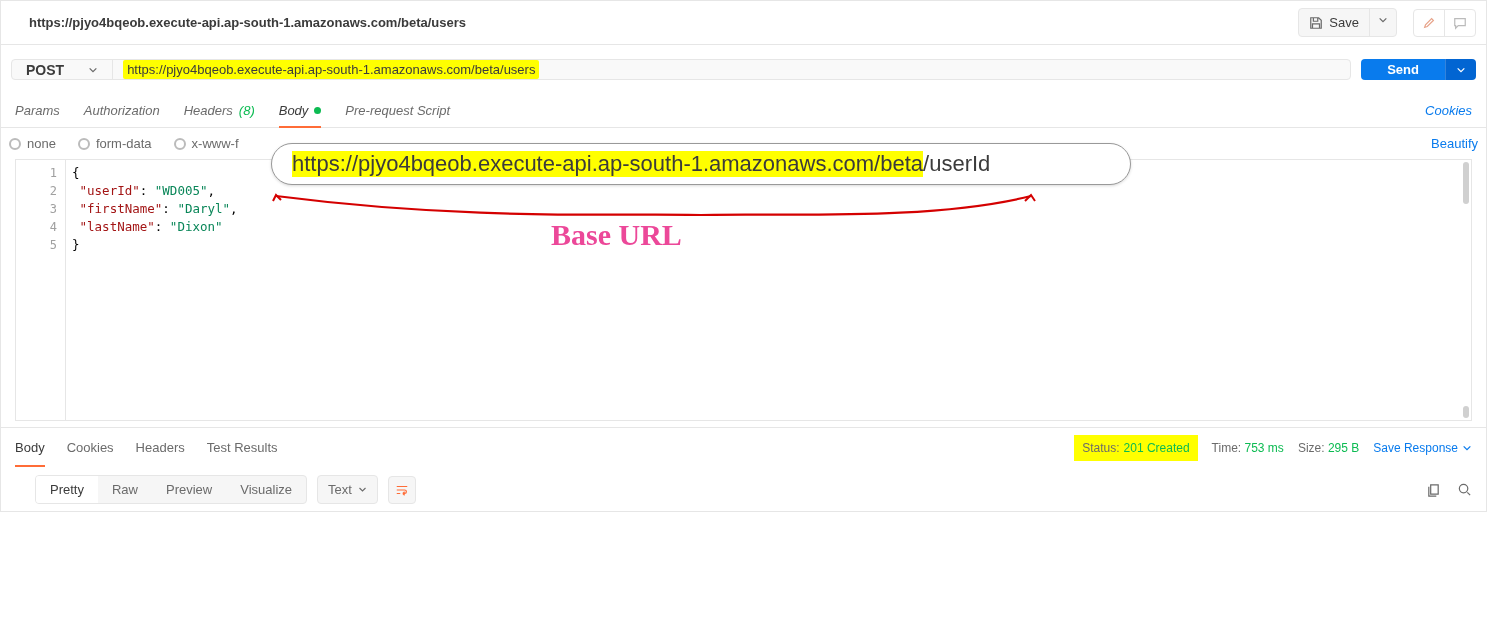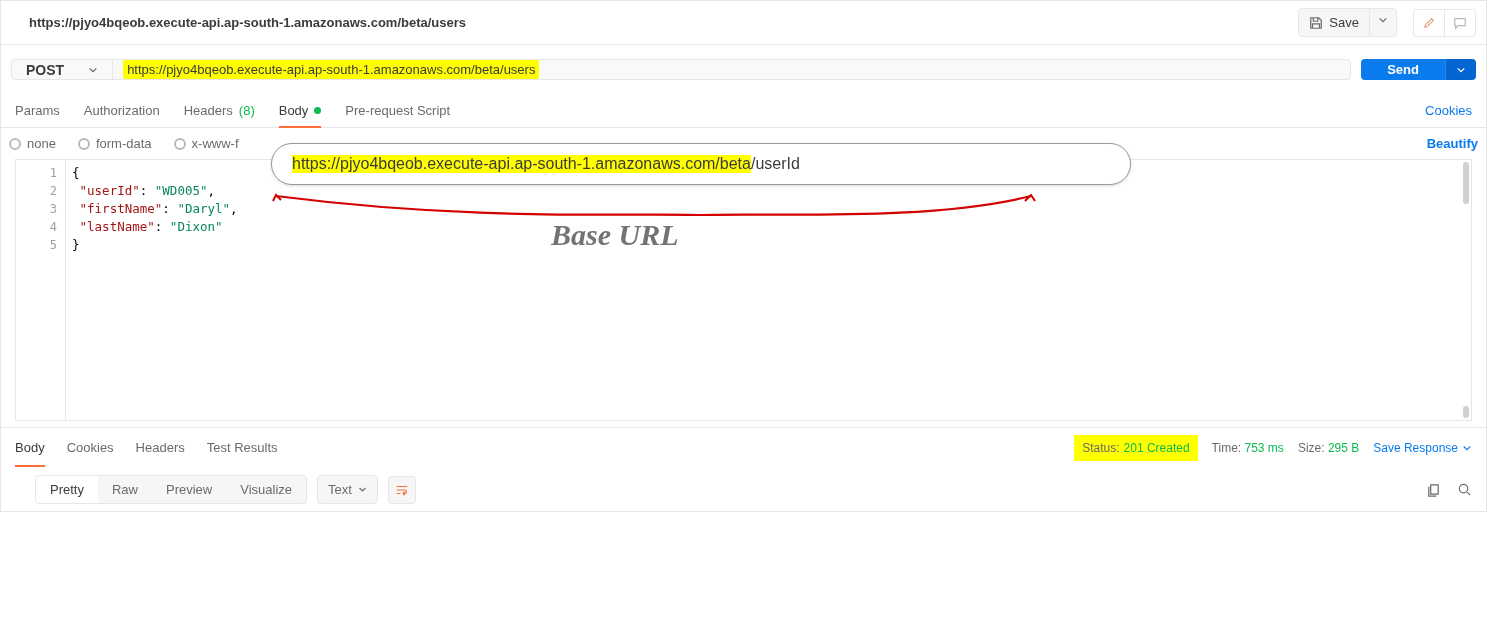--- a/index.html
+++ b/index.html
@@ -34,35 +34,35 @@
   .request-row { display:flex; align-items:stretch; padding:14px 10px 14px 10px; gap:10px; }
   .request-bar { flex:1; display:flex; align-items:stretch; border:1px solid var(--border); border-radius:4px; background:#f9f9f9; overflow:hidden; }
   .method-select { display:flex; align-items:center; gap:24px; padding:0 14px; font-weight:600; color:#3b3b3b; border-right:1px solid var(--border); cursor:pointer; font-size:14px; }
   .url-input { flex:1; display:flex; align-items:center; padding:0 10px; position:relative; }
   .url-text { background:var(--highlight); padding:2px 4px; border-radius:2px; font-size:13px; }
   .send-split { display:flex; border-radius:4px; overflow:hidden; }
   .send-btn { background:var(--blue); color:#fff; font-weight:600; padding:0 26px; display:flex; align-items:center; cursor:pointer; }
   .send-caret { background:var(--darkblue); color:#fff; padding:0 10px; display:flex; align-items:center; border-left:1px solid rgba(255,255,255,.2); cursor:pointer; }
 
   
-  .req-tabs { display:flex; align-items:center; justify-content:space-between; padding:0 14px 0 14px; border-bottom:1px solid var(--border); height:34px; position:relative; }
+  .req-tabs { display:flex; align-items:center; justify-content:space-between; padding:0 14px 0 14px; border-bottom:1px solid var(--border); height:34px; position:relative;font-style:italic; }
   .tabs-left { display:flex; gap:24px; align-items:center; height:100%; }
   .tab { color:var(--muted); cursor:pointer; display:flex; align-items:center; gap:6px; height:100%; position:relative; }
   .tab.active { color:var(--text); }
   .tab.active::after { content:""; position:absolute; left:0; right:0; bottom:-1px; height:2px; background:var(--orange); }
   .tab .count { color:var(--green); }
   .dot-green { width:7px; height:7px; border-radius:50%; background:var(--green); display:inline-block; }
   .cookies-link { color:var(--blue); cursor:pointer; font-weight:500; }
 
   
   .body-types { display:flex; align-items:center; justify-content:space-between; padding:8px 8px; font-size:13px; }
   .bt-left { display:flex; align-items:center; gap:22px; }
   .radio { display:flex; align-items:center; gap:6px; color:var(--muted); cursor:pointer; }
   .radio-circle { width:12px; height:12px; border:2px solid #bbb; border-radius:50%; }
-  .beautify { color:var(--blue); cursor:pointer; font-weight:700;margin-left:32px; }
+  .beautify { color:var(--blue); cursor:pointer; font-weight:400;margin-left:32px; }
 
   
   .editor-wrap { display:flex; border:1px solid var(--border); margin:0 14px; height:262px; position:relative; }
   .gutter { width:50px; background:#fff; border-right:1px solid var(--border); text-align:right; color:#a0a0a0; padding:4px 8px; font-family: Menlo, Consolas, monospace; font-size:12px; line-height:18px; user-select:none; }
   .code { flex:1; padding:4px 6px; font-family: Menlo, Consolas, monospace; font-size:12.5px; line-height:18px; white-space:pre; position:relative; }
   .tok-key { color:#a31515; }
   .tok-str { color:#098658; }
   .tok-punct { color:#000; }
   .scroll-thumb-top { position:absolute; right:2px; top:2px; width:6px; height:42px; background:#d0d0d0; border-radius:3px; }
   .scroll-thumb-bot { position:absolute; right:2px; bottom:2px; width:6px; height:12px; background:#d0d0d0; border-radius:3px; }
@@ -90,25 +90,25 @@
   .rtoolbar-right { display:flex; gap:16px; align-items:center; }
   .ghost-icon { cursor:pointer; color:var(--muted); }
 
   
   .resp-editor { display:flex; border-top:1px solid var(--border); margin:0 14px; height:40px; }
   .resp-editor .gutter { border-right:1px solid var(--border); }
   .resp-editor .code { flex:1; }
 
   
   .annotation { position:absolute; left:230px; top:82px; width:920px; height:180px; pointer-events:none; }
-  .bubble { position:absolute; left:40px; top:60px; width:860px; height:42px; background:#fff; border:1px solid #999; border-radius:40px; display:flex; align-items:center; padding:0 20px; font-family: Arial; font-size:16px; box-shadow:0 1px 3px rgba(0,0,0,.15); }
+  .bubble { position:absolute; left:40px; top:60px; width:860px; height:42px; background:#fff; border:1px solid #999; border-radius:40px; display:flex; align-items:center; padding:0 20px; font-family: Arial; font-size:22px; box-shadow:0 1px 3px rgba(0,0,0,.15); }
   .bubble .hl { background:var(--highlight); }
   .bubble-pointer { position:absolute; left:130px; top:12px; width:0;height:0; }
   .red-curve { position:absolute; left:40px; top:110px; width:860px; height:24px; }
-  .base-url-label { position:absolute; left:320px; top:135px; font-family: Georgia, "Times New Roman", serif; font-style:italic; font-weight:700; font-size:30px; color:#737373; text-shadow:1px 1px 0 #fff; }
+  .base-url-label { position:absolute; left:320px; top:135px; font-family: Georgia, "Times New Roman", serif; font-weight:700; font-size:30px; color:#ec4899; text-shadow:1px 1px 0 #fff; }
 </style>
 </head>
 <body>
 
 <div class="app">
 
   <div class="titlebar">
     <div class="title">https://pjyo4bqeob.execute-api.ap-south-1.amazonaws.com/beta/users</div>
     <div class="right">
       <div class="save-split">

